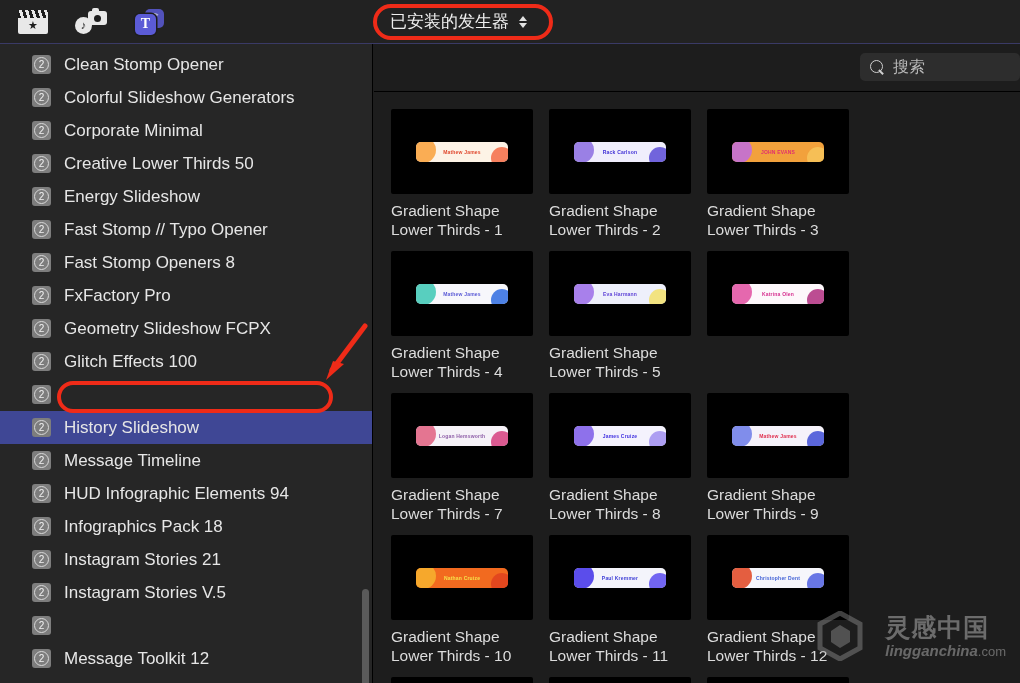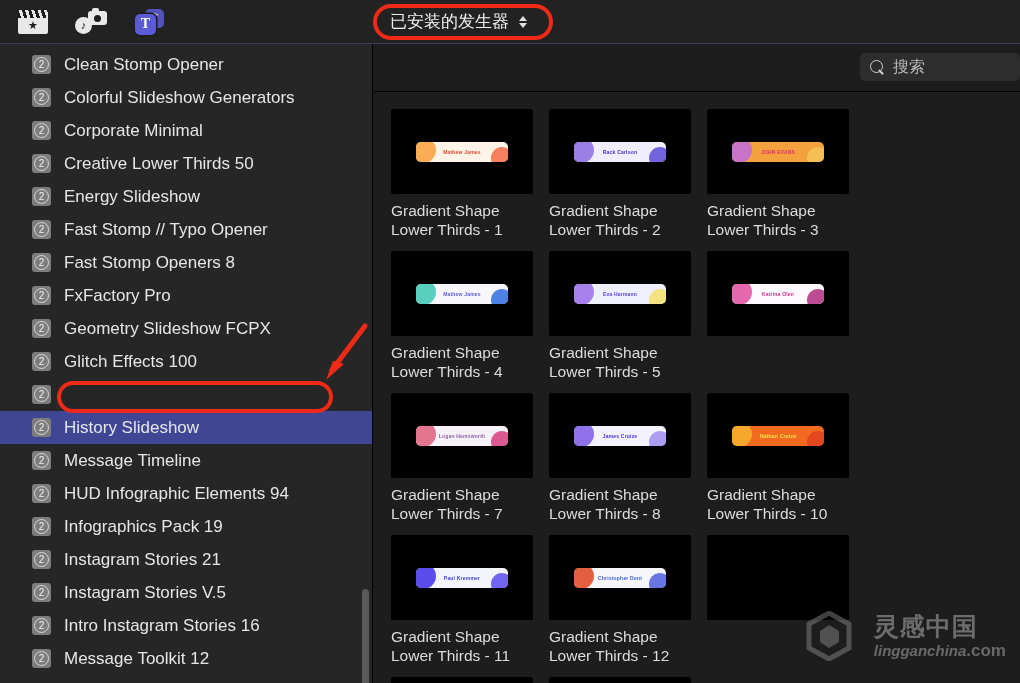--- a/index.html
+++ b/index.html
@@ -225,21 +225,21 @@
   
   .watermark {
     position:absolute; right:14px; bottom:22px;
     display:flex; align-items:center; gap:22px;
     opacity:.42; pointer-events:none;
   }
   .wm-logo { width:46px; height:50px; }
   .wm-text { display:flex; flex-direction:column; line-height:1; }
   .wm-cn { color:#d9d9d9; font-size:25px; font-weight:bold; letter-spacing:1px; }
   .wm-en { color:#d0d0d0; font-size:15px; font-weight:bold; font-style:italic; margin-top:3px; }
-  .wm-en .dotcom { font-weight:bold; font-style:normal; font-size:17px; }
+  .wm-en .dotcom { font-weight:normal; font-style:normal; font-size:13px; }
 </style>
 </head>
 <body>
 
 <div id="app">
 
   <div class="toolbar">
     <div class="tb-icons">
 
       <div class="tb-icon">
@@ -365,39 +365,38 @@
         <div class="side-item">
           <span class="gen-icon">
             <span>2</span>
           </span>
           <span class="side-label">HUD Infographic Elements 94</span>
         </div>
         <div class="side-item">
           <span class="gen-icon">
             <span>2</span>
           </span>
-          <span class="side-label">Infographics Pack 19</span>
+          <span class="side-label">Infographics Pack 18</span>
         </div>
         <div class="side-item">
           <span class="gen-icon">
             <span>2</span>
           </span>
           <span class="side-label">Instagram Stories 21</span>
         </div>
         <div class="side-item">
           <span class="gen-icon">
             <span>2</span>
           </span>
           <span class="side-label">Instagram Stories V.5</span>
         </div>
         <div class="side-item">
           <span class="gen-icon">
             <span>2</span>
           </span>
-          <span class="side-label">Intro Instagram Stories 16</span>
         </div>
         <div class="side-item">
           <span class="gen-icon">
             <span>2</span>
           </span>
           <span class="side-label">Message Toolkit 12</span>
         </div>
       </div>
     <div class="side-scrollbar"></div>
   </div>
@@ -488,20 +487,30 @@
         </div>
         <div class="cell">
           <div class="thumb">
             <div class="l3" style="background:#f4f2fd">
               <span class="blob" style="width:26px;height:26px;left:-6px;top:-5px;background:#7b5be8;opacity:.85"></span>
               <span class="blob" style="width:22px;height:22px;right:-5px;bottom:-7px;background:#a08ff0;opacity:.85"></span>
               <span class="nm" style="color:#3f2fe0">James Cruize</span>
             </div>
           </div>
           <div class="cell-label">Gradient Shape Lower Thirds - 8</div>
+        </div>
+        <div class="cell">
+          <div class="thumb">
+            <div class="l3" style="background:#f5f2fa">
+              <span class="blob" style="width:26px;height:26px;left:-6px;top:-5px;background:#6b7be8;opacity:.85"></span>
+              <span class="blob" style="width:22px;height:22px;right:-5px;bottom:-7px;background:#3f4fd6;opacity:.85"></span>
+              <span class="nm" style="color:#e0304f">Mathew James</span>
+            </div>
+          </div>
+          <div class="cell-label">Gradient Shape Lower Thirds - 9</div>
         </div>
         <div class="cell">
           <div class="thumb">
             <div class="l3" style="background:#f26a1f">
               <span class="blob" style="width:26px;height:26px;left:-6px;top:-5px;background:#f7b32f;opacity:.85"></span>
               <span class="blob" style="width:22px;height:22px;right:-5px;bottom:-7px;background:#e0411f;opacity:.85"></span>
               <span class="nm" style="color:#f7e14a">Nathan Cruize</span>
             </div>
           </div>
           <div class="cell-label">Gradient Shape Lower Thirds - 10</div>

